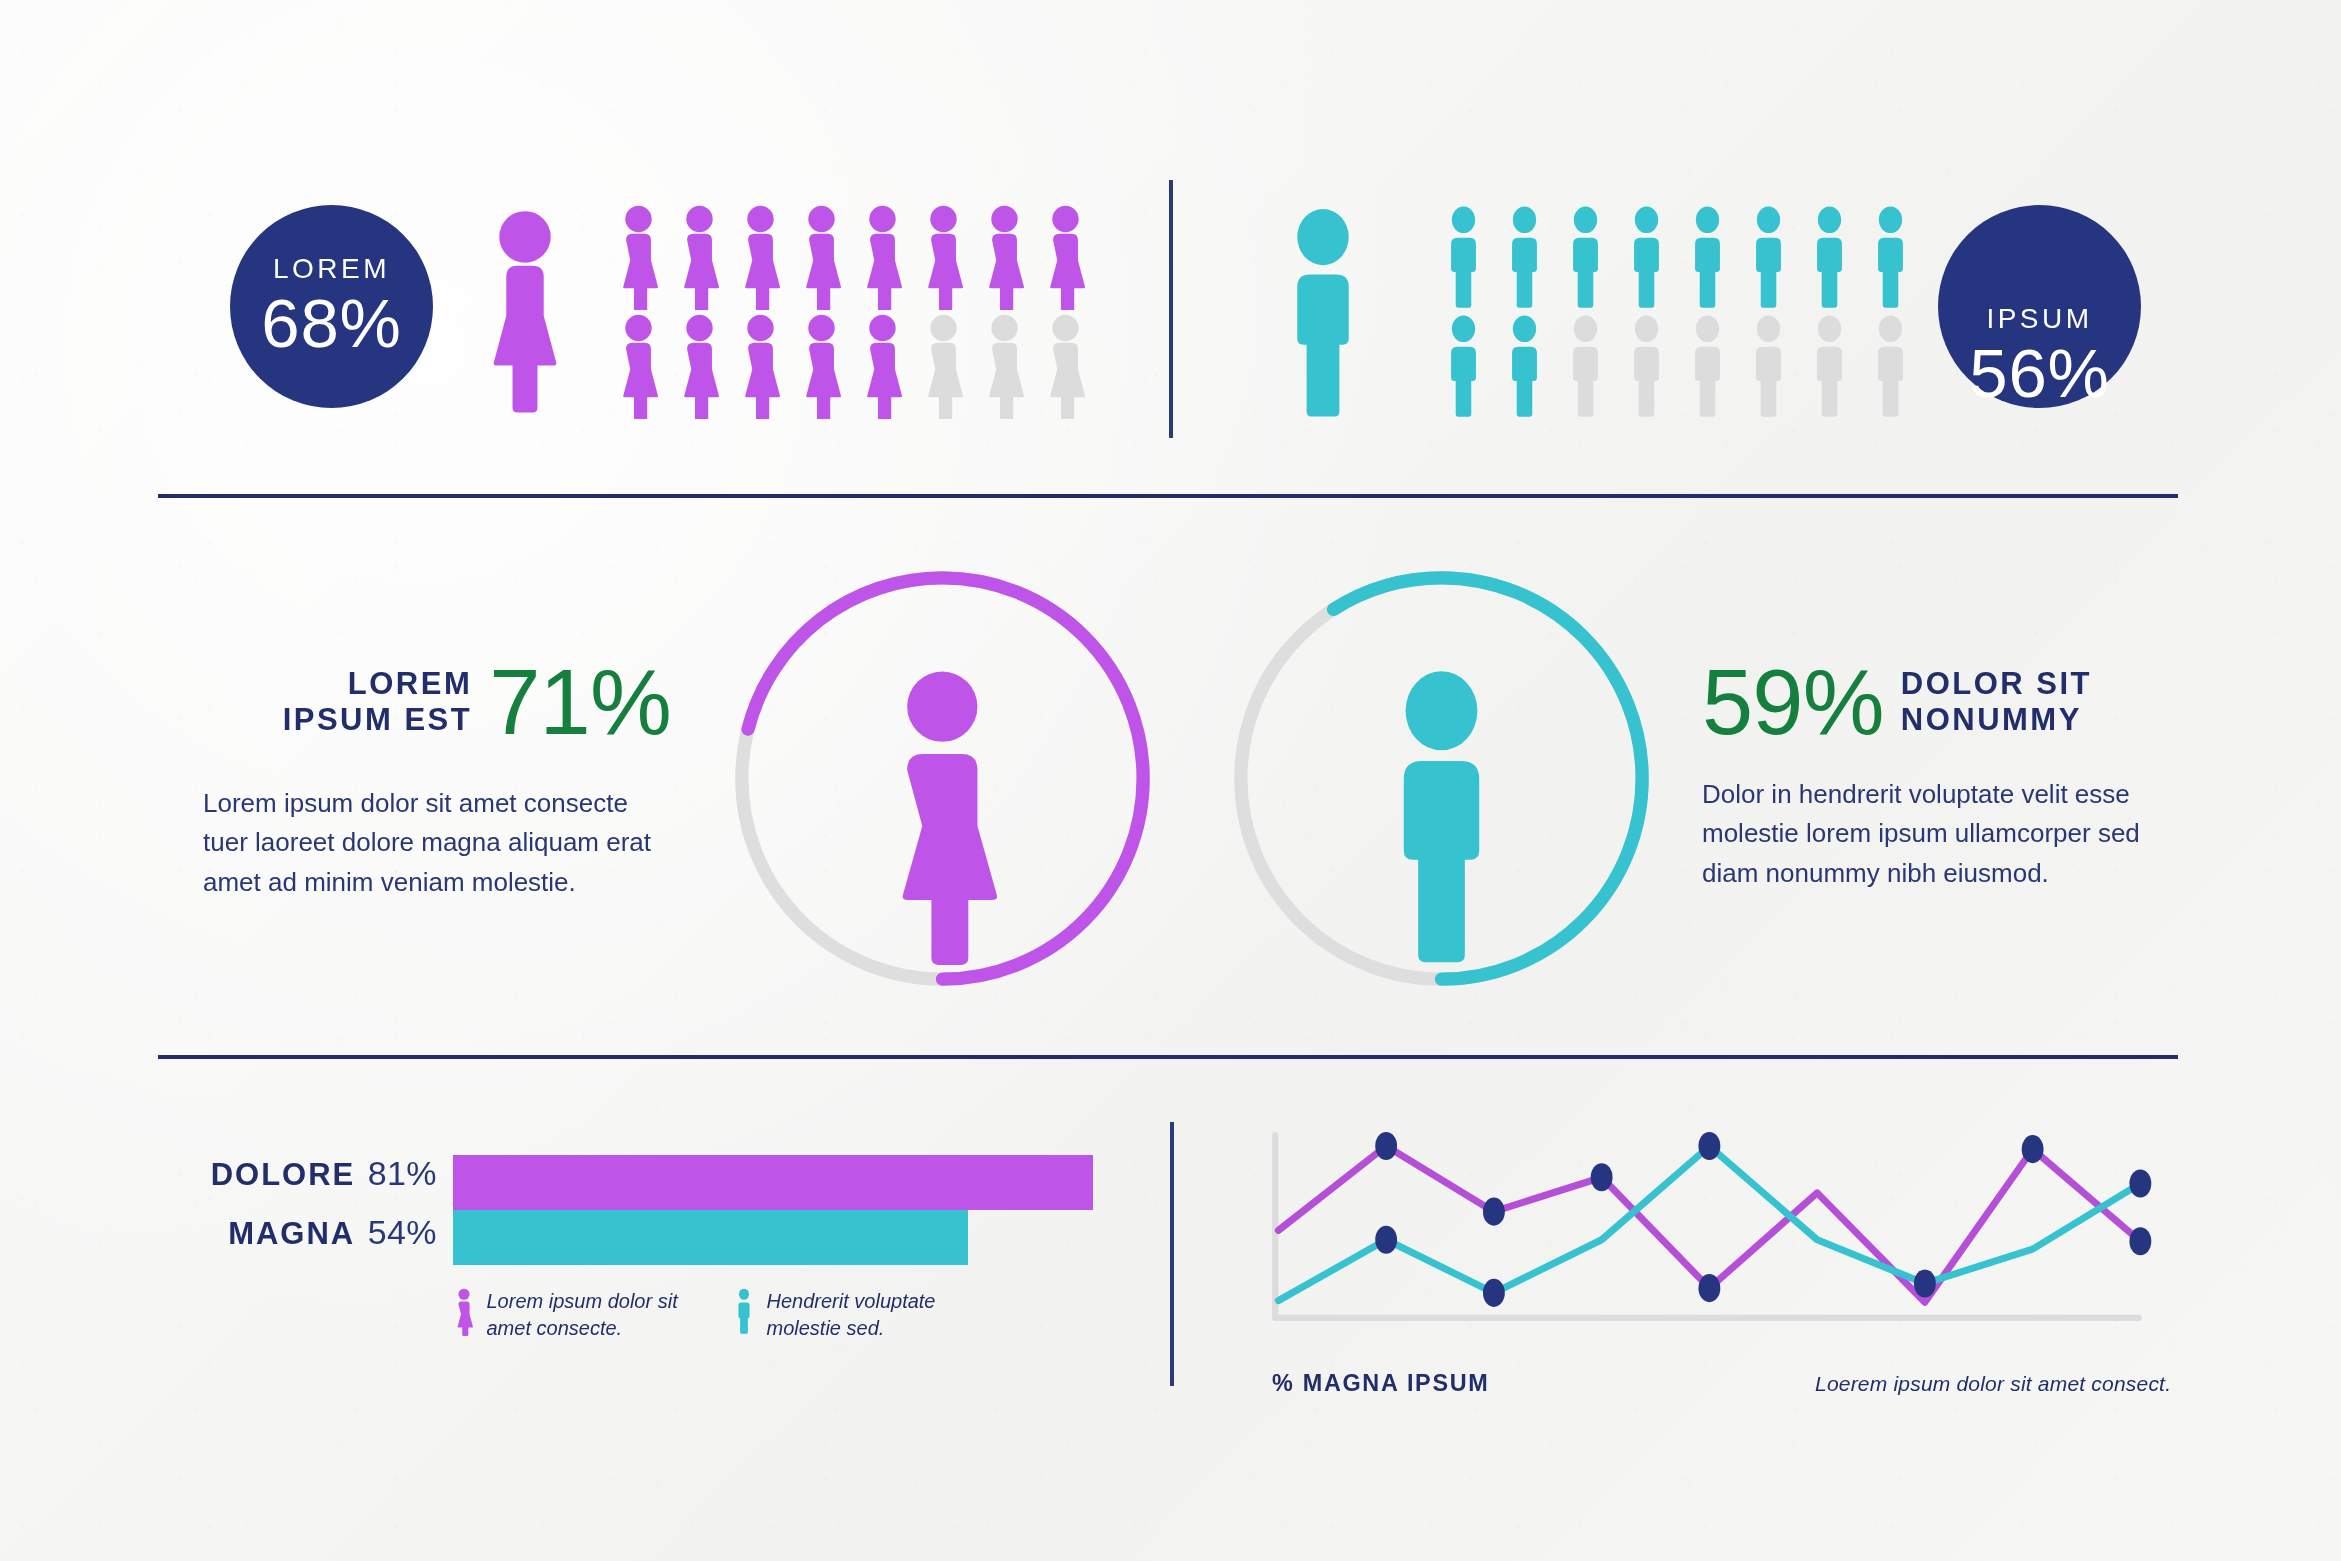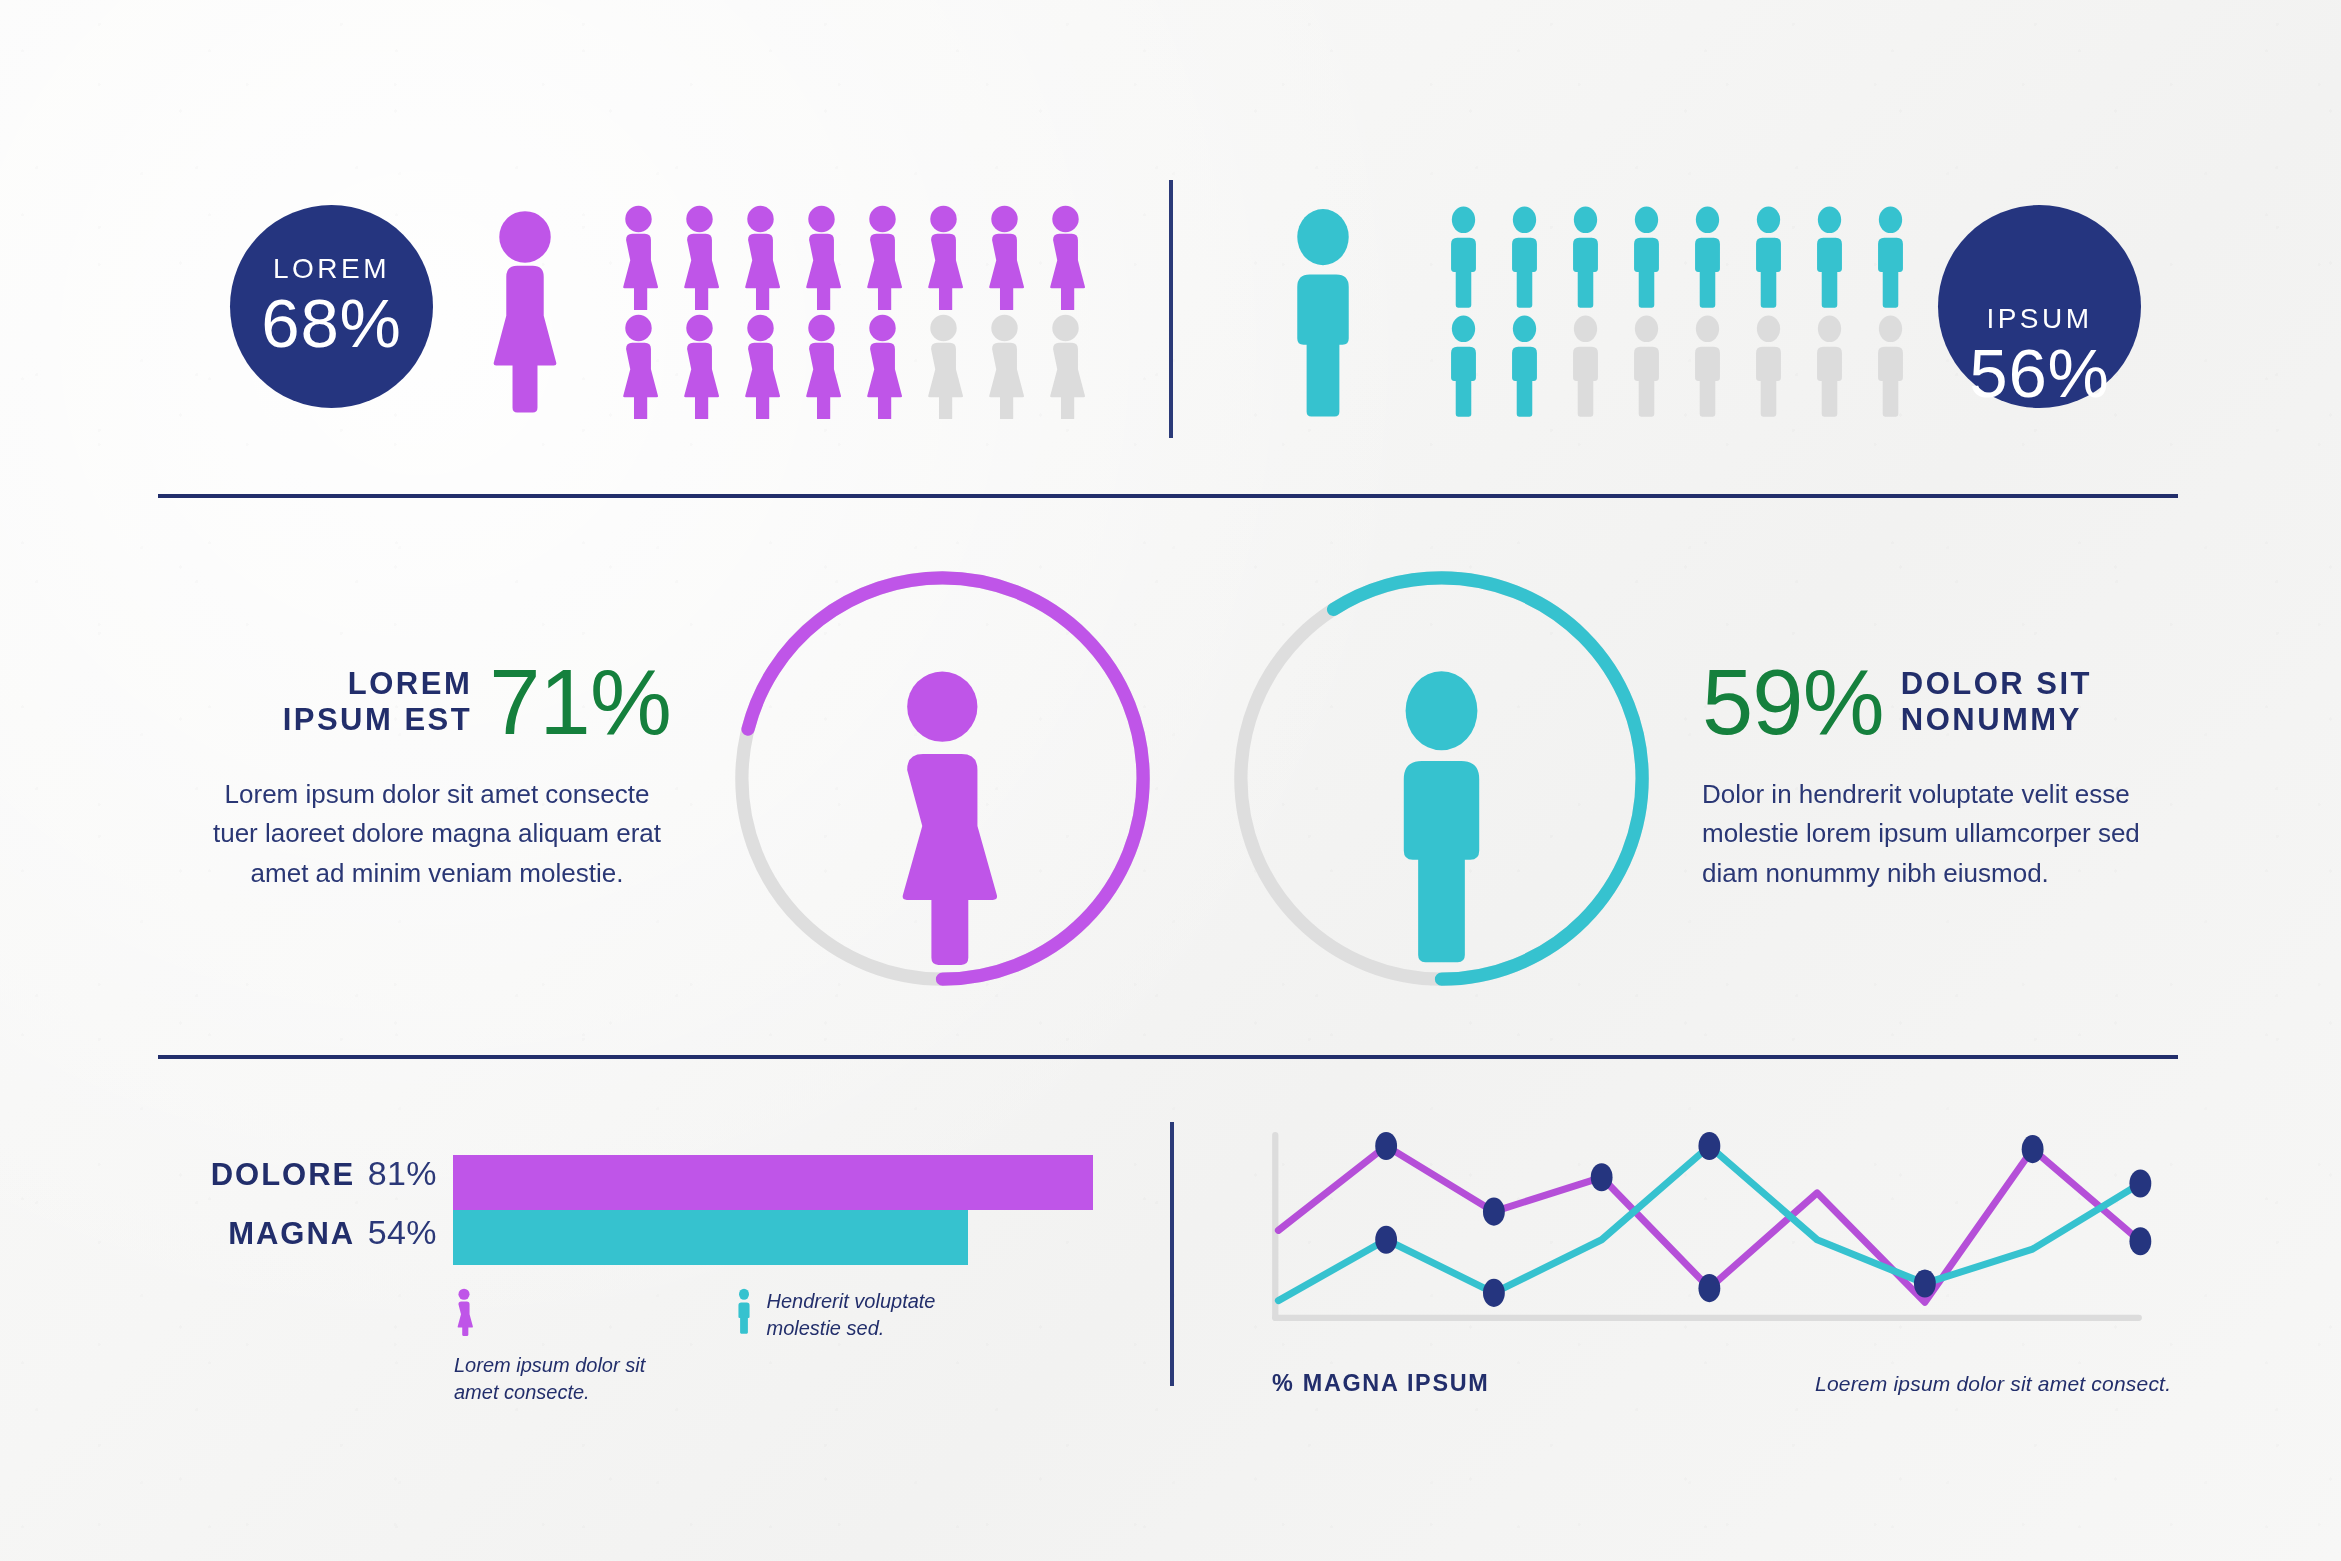--- a/index.html
+++ b/index.html
@@ -332,21 +332,21 @@
 <div class="hdivider" style="top:494px;"></div>
 
 <div class="abs" style="left:203px; top:660px; width:468px;">
   <div class="stat-head" style="justify-content:flex-end;">
     <div class="stat-kicker left-align">
       <span>LOREM</span><br>
       <span>IPSUM EST</span>
     </div>
     <div class="stat-big">71%</div>
   </div>
-  <div class="stat-body" style="text-align:center; margin-top:30px;">Lorem ipsum dolor sit amet consecte tuer laoreet dolore magna aliquam erat amet ad minim veniam molestie.</div>
+  <div class="stat-body" style="text-align:left; margin-top:39px;">Lorem ipsum dolor sit amet consecte tuer laoreet dolore magna aliquam erat amet ad minim veniam molestie.</div>
 </div>
 
 <div class="ring-wrap" style="left:720px; top:556px;">
   <svg width="445" height="445" viewBox="0 0 570 570" aria-hidden="true">
     <circle cx="285" cy="285" r="257" fill="none" stroke="#dedede" stroke-width="17"></circle>
 
     <circle cx="285" cy="285" r="257" fill="none" stroke="#bf55e8" stroke-width="17" stroke-linecap="round" stroke-dasharray="1146.6 1614.8" transform="rotate(-90 285 285) scale(-1,1) translate(-570,0)"></circle>
     <g transform="translate(224,148) scale(2.25)">
       <circle cx="27" cy="20" r="20" fill="#bf55e8"></circle>
       <path d="M7 56 q0-9 9-9 h22 q9 0 9 9 v32 l11 39 q.8 3 -2.2 3 h-14 v33 q0 4 -4 4 h-13 q-4 0-4-4 v-33 h-14 q-3 0 -2.2 -3 l11 -39 z" fill="#bf55e8"></path>
@@ -386,21 +386,21 @@
   </div>
   <div class="bar-label-row" style="height:58px; margin-top:1px;">
     <span class="bar-name">MAGNA</span>
     <span class="bar-pct">54%</span>
   </div>
 </div>
 
 <div class="bar-rect" style="left:453px; top:1155px; width:640px; height:55px; background:#bf55e8;"></div>
 <div class="bar-rect" style="left:453px; top:1210px; width:515px; height:55px; background:#36c2cf;"></div>
 
-<div class="legend-item" style="left:454px; top:1288px;flex-direction:column;">
+<div class="legend-item" style="left:454px; top:1288px;">
   <span>
     <svg viewBox="0 0 36 86" width="20" height="48" aria-hidden="true">
       <circle cx="18" cy="11" r="10" fill="#bf55e8"></circle>
       <path d="M8 29 q0-5 5-5 h10 q5 0 5 5 v18 l6 22 q.4 2 -1.2 2 h-7 v13 q0 2 -2 2 h-7 q-2 0-2-2 v-13 h-7 q-1.6 0 -1.2 -2 l6 -22 z" fill="#bf55e8"></path>
     </svg>
   </span>
   <span class="legend-text">Lorem ipsum dolor sit
 amet consecte.</span>
 </div>
 

